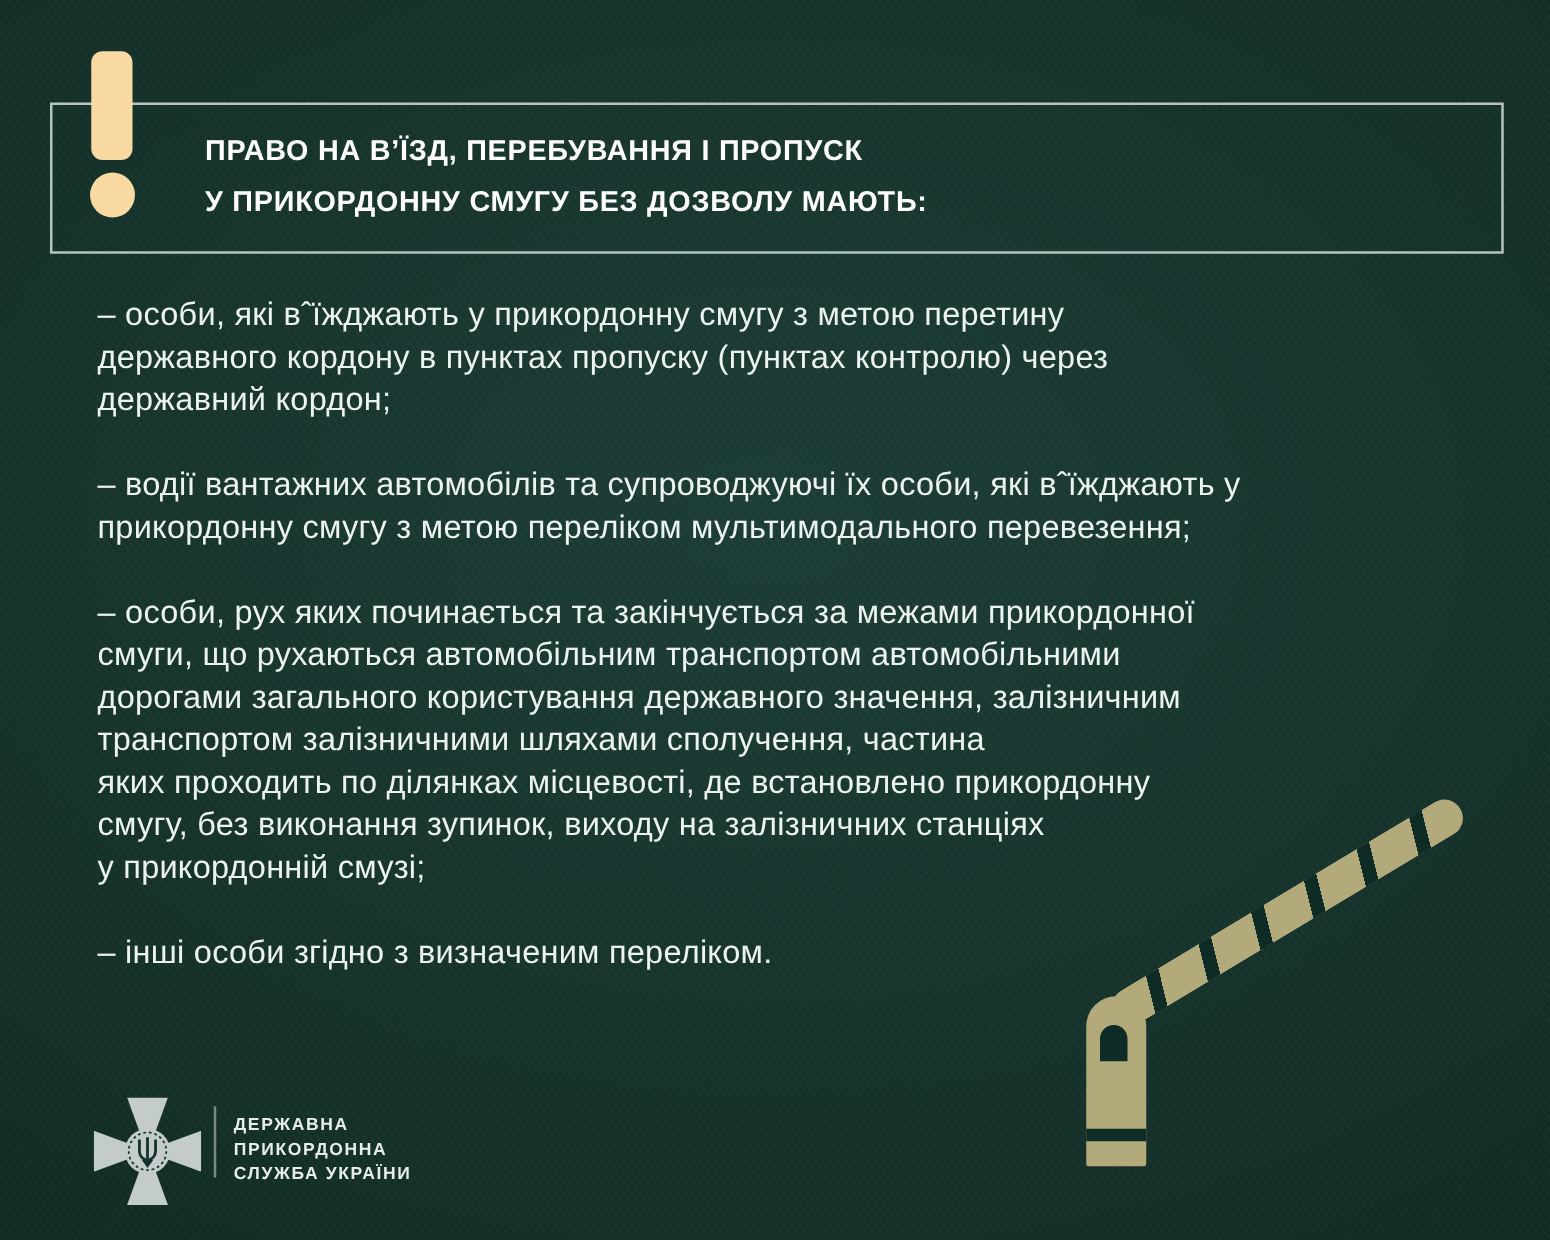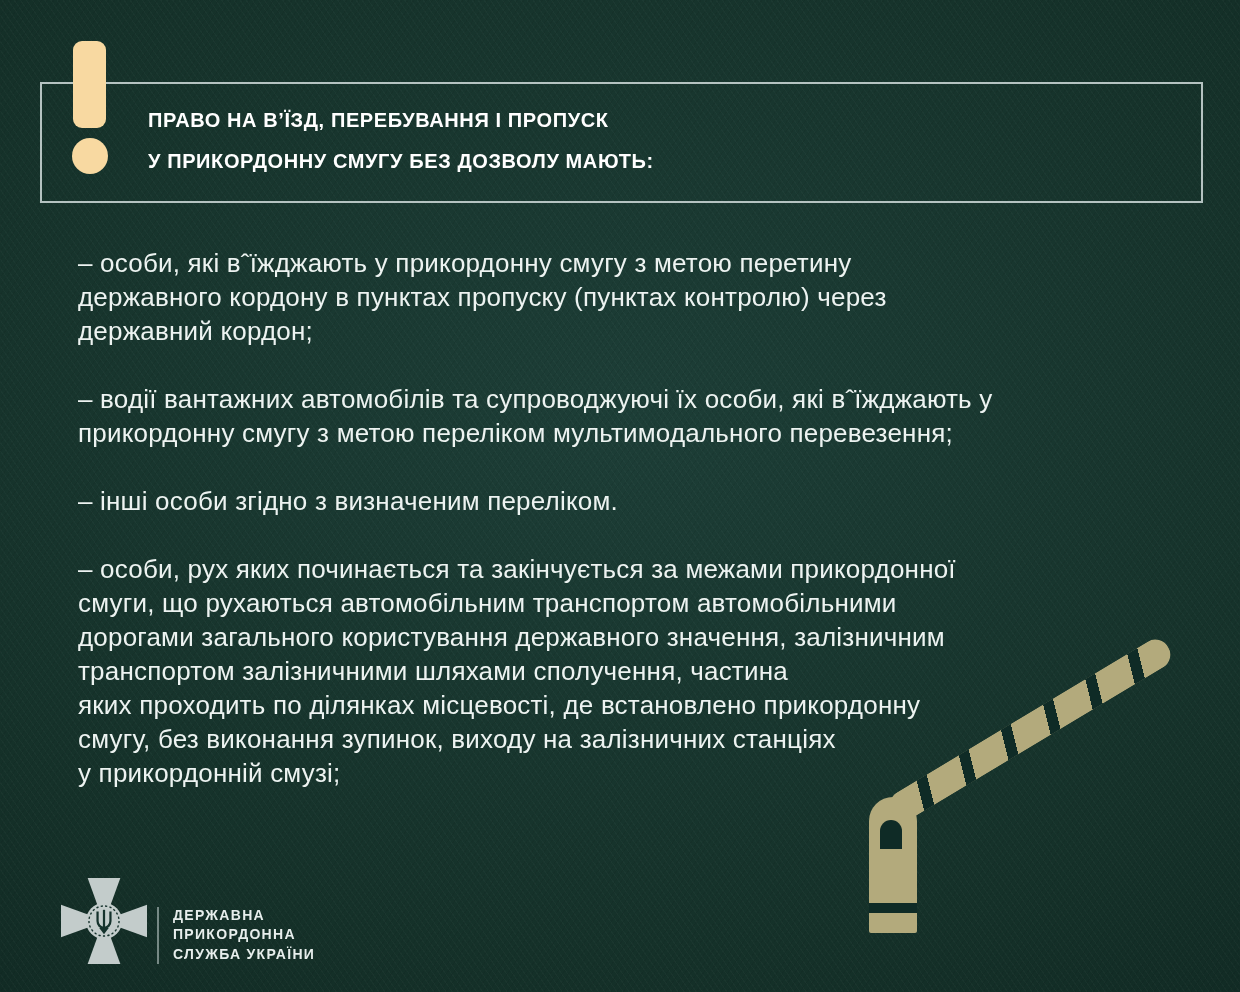--- a/index.html
+++ b/index.html
@@ -13,36 +13,36 @@
     background:
       repeating-linear-gradient(55deg, rgba(255,255,255,0.025) 0 1px, transparent 1px 5px),
       repeating-linear-gradient(-55deg, rgba(0,0,0,0.06) 0 1px, transparent 1px 5px);
   }
   
   .header-box{
     position:absolute;left:40px;top:82px;width:1159px;height:117px;
     border:2px solid rgba(199,211,209,0.9);
   }
   .title{
-    position:absolute;left:148px;top:100px;margin:0;
-    color:#ffffff;font-size:20px;font-weight:800;line-height:41px;
+    position:absolute;left:164px;top:100px;margin:0;
+    color:#ffffff;font-size:23px;font-weight:800;line-height:41px;
     letter-spacing:0.6px;white-space:pre-line;
   }
   .excl{position:absolute;left:0;top:0;}
   .excl-bar{
     position:absolute;left:73px;top:41px;width:33px;height:87px;
     background:#f8d9a1;border-radius:9px;
   }
   .excl-dot{
     position:absolute;left:72px;top:138px;width:36px;height:36px;
     background:#f8d9a1;border-radius:50%;
   }
   
   .content{
-    position:absolute;left:78px;top:246px;width:1140px;
+    position:absolute;left:78px;top:234px;width:1140px;
   }
   .content p{
     margin:0 0 34px 0;color:#edf3f1;font-size:26px;line-height:34px;
     letter-spacing:0.2px;white-space:pre-line;font-weight:400;
   }
   
   .barrier{position:absolute;left:0;top:0;}
   .barrier-post{
     position:absolute;left:869px;top:797px;width:48px;height:136px;
     background:#b3aa7c;border-radius:24px 24px 2px 2px;
@@ -54,21 +54,21 @@
   .barrier-band{
     position:absolute;left:0;top:106px;width:48px;height:10px;background:#0f2b26;
   }
   .barrier-arm{
     position:absolute;left:890px;top:790px;width:322px;height:30px;
     border-radius:15px;background-color:#b3aa7c;
     background-image:repeating-linear-gradient(107deg, transparent 0 36px, #0f2b26 36px 47px);
     transform:rotate(-31deg);transform-origin:15px 15px;
   }
   
-  .footer-logo{position:absolute;left:61px;top:878px;display:flex;align-items:flex-end;}
+  .footer-logo{position:absolute;left:75px;top:878px;display:flex;align-items:flex-start;}
   .emblem{width:86px;height:86px;display:block;}
   .logo-divider{
     width:2px;height:57px;background:rgba(199,211,209,0.55);
     margin:7px 0 0 10px;
   }
   .logo-text{
     margin:12px 0 0 14px;color:#e7eeec;font-size:14px;font-weight:700;
     line-height:19.5px;letter-spacing:1.3px;white-space:pre-line;
   }
 </style>
@@ -86,28 +86,28 @@
 
   <h1 class="title">ПРАВО НА В’ЇЗД, ПЕРЕБУВАННЯ І ПРОПУСК
 У ПРИКОРДОННУ СМУГУ БЕЗ ДОЗВОЛУ МАЮТЬ:</h1>
 
   <div class="content">
     <p>– особи, які вˆїжджають у прикордонну смугу з метою перетину
 державного кордону в пунктах пропуску (пунктах контролю) через
 державний кордон;</p>
     <p>– водії вантажних автомобілів та супроводжуючі їх особи, які вˆїжджають у
 прикордонну смугу з метою переліком мультимодального перевезення;</p>
-    <p>– інші особи згідно з визначеним переліком.</p>
     <p>– особи, рух яких починається та закінчується за межами прикордонної
 смуги, що рухаються автомобільним транспортом автомобільними
 дорогами загального користування державного значення, залізничним
 транспортом залізничними шляхами сполучення, частина
 яких проходить по ділянках місцевості, де встановлено прикордонну
 смугу, без виконання зупинок, виходу на залізничних станціях
 у прикордонній смузі;</p>
+    <p>– інші особи згідно з визначеним переліком.</p>
   </div>
 
   <div class="barrier">
     <div class="barrier-post">
       <div class="barrier-window"></div>
       <div class="barrier-band"></div>
     </div>
     <div class="barrier-arm"></div>
   </div>
 

